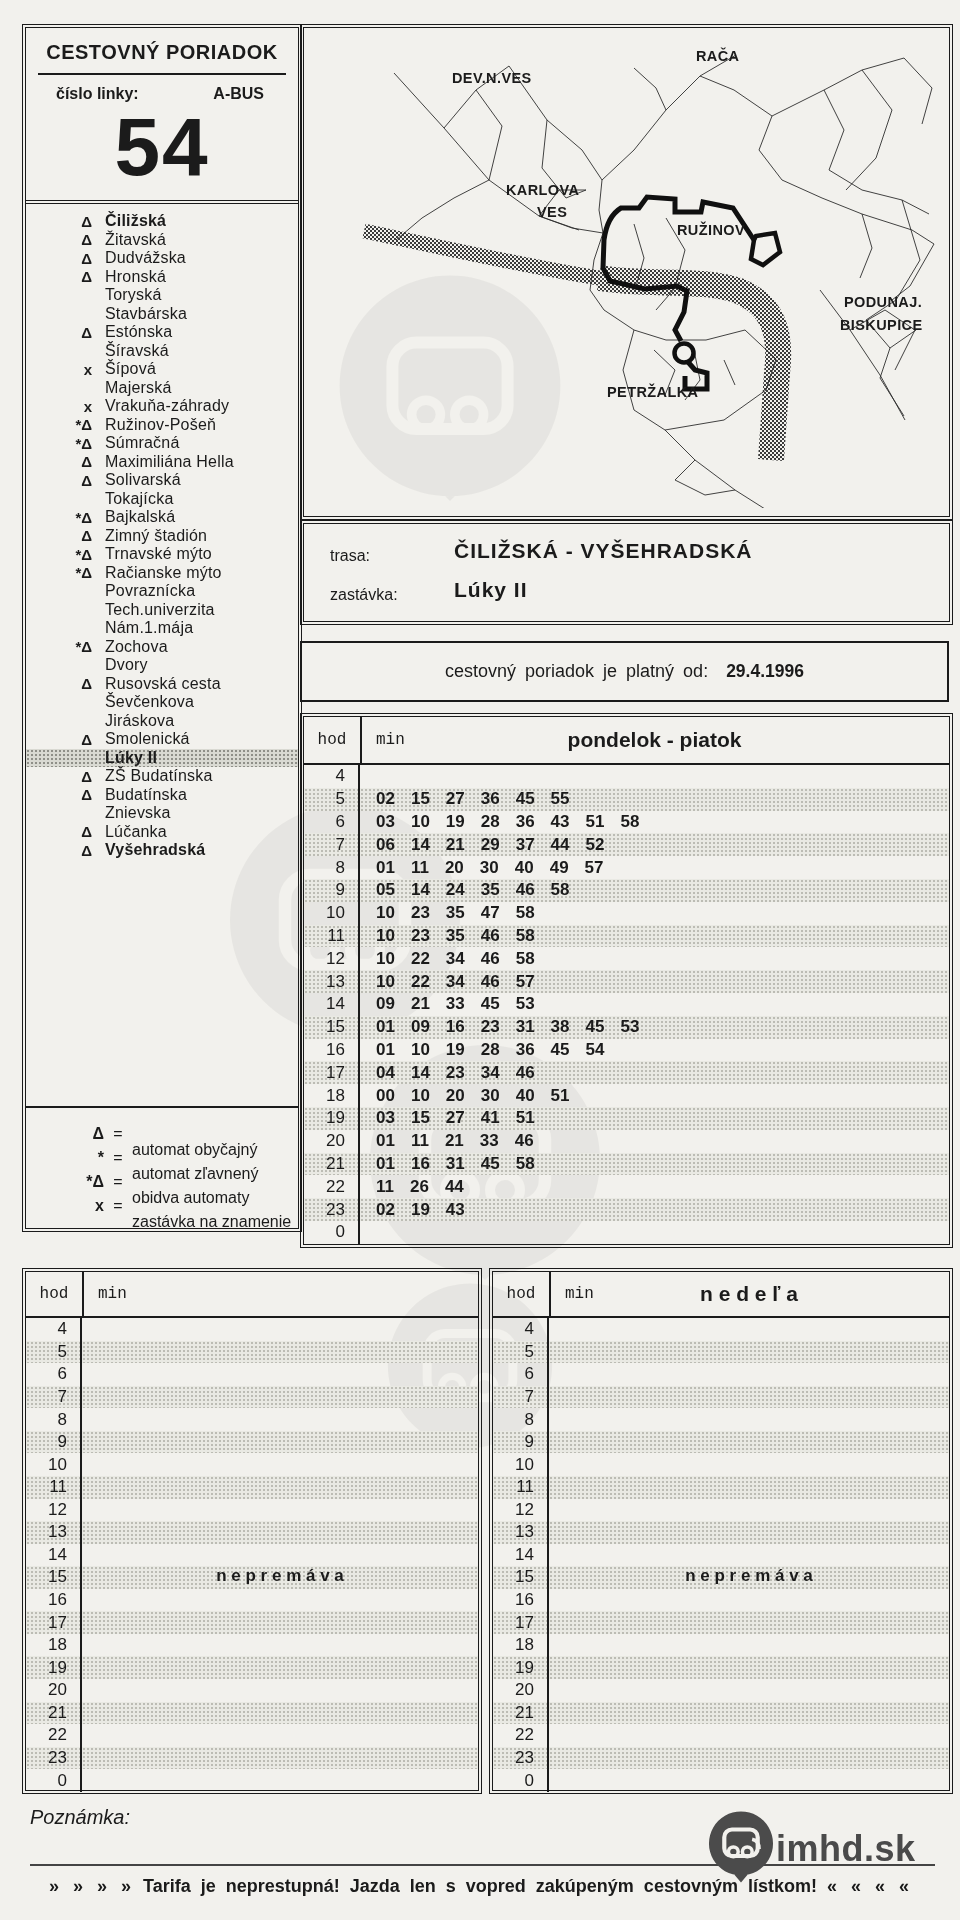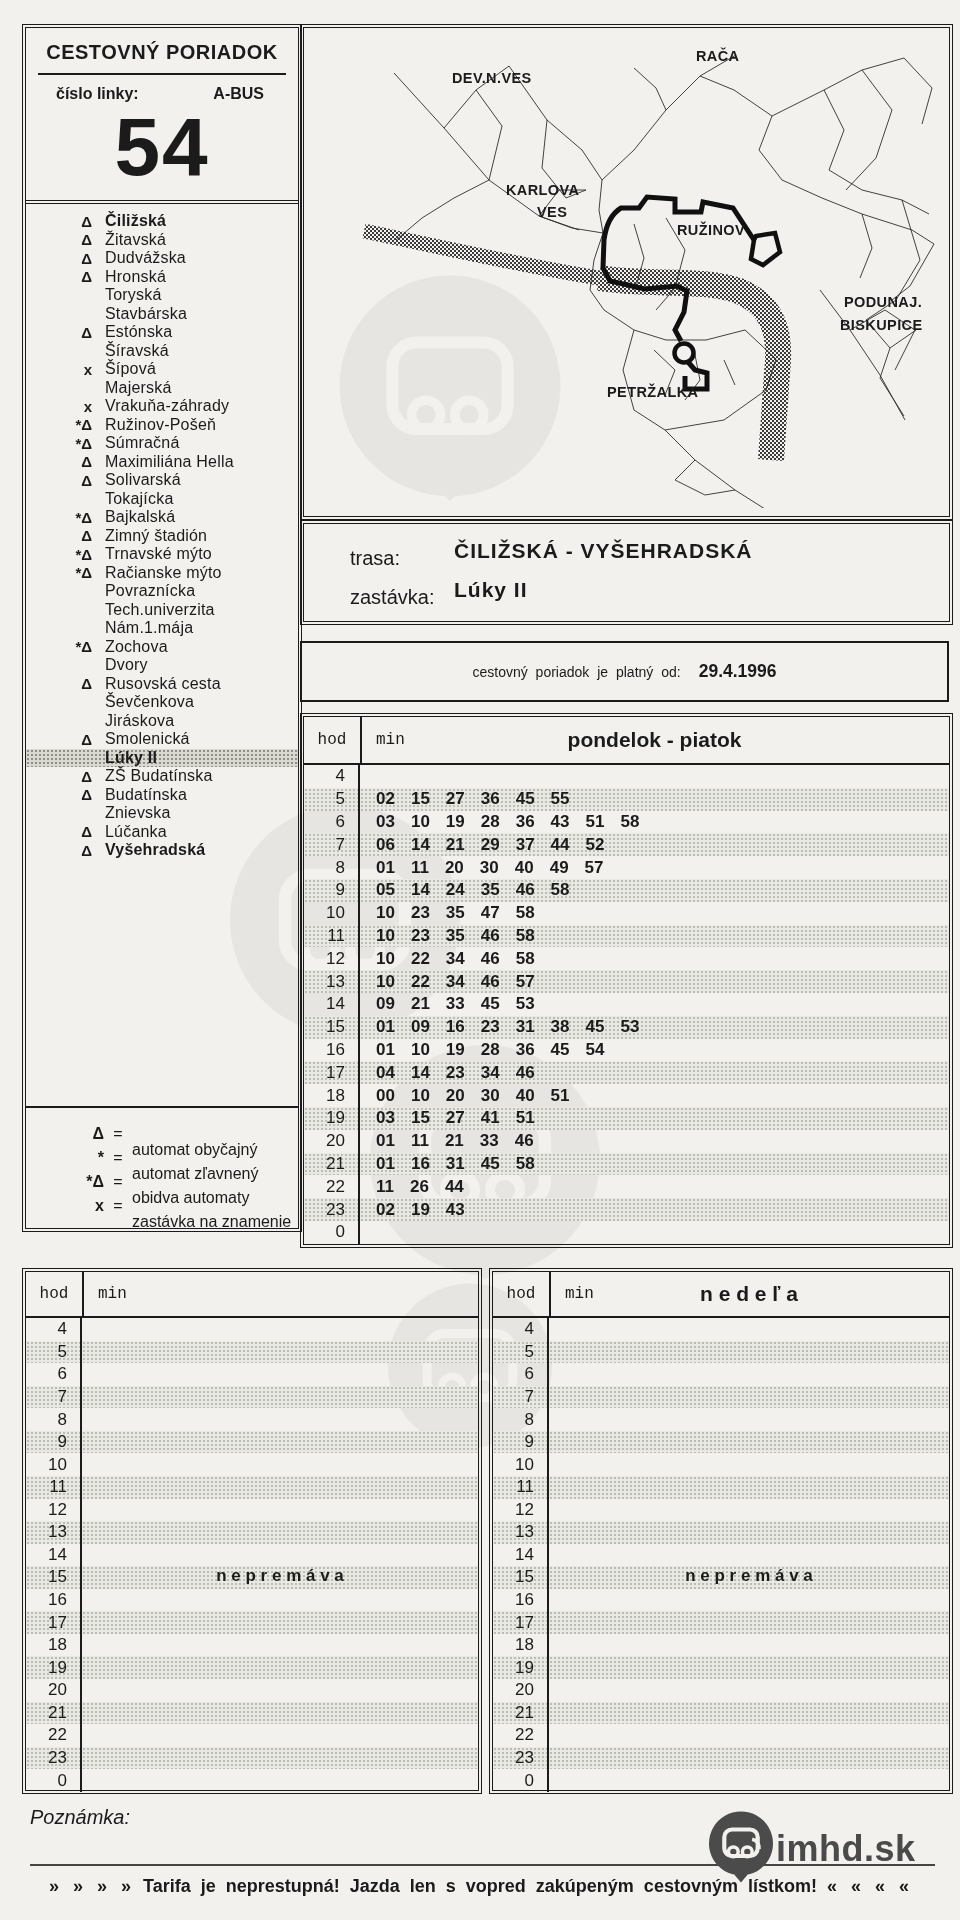--- a/index.html
+++ b/index.html
@@ -35,24 +35,24 @@
   .legend-txt{margin-top:32px;}
   
   #map-box{left:300px;top:24px;width:645px;height:488px;}
   #map-box svg.net{position:absolute;left:0;top:0;}
   .map-label{position:absolute;font-weight:bold;font-size:14.5px;letter-spacing:.4px;white-space:nowrap;}
   .dpb-box{position:absolute;left:58px;top:276px;width:180px;height:180px;border:2px solid #1b1b1b;background:#f4f3ef;}
   .dpb-line{width:100%;text-align:center;font-weight:bold;font-size:16.5px;line-height:21px;}
   .dpb-line.first{margin-top:12px;}
   
   #trasa-box{left:300px;top:520px;width:645px;height:97px;}
-  .tr-label{position:absolute;font-size:20px;margin-left:20px;}
+  .tr-label{position:absolute;font-size:16px;}
   .tr-value{position:absolute;font-weight:bold;font-size:21px;letter-spacing:1px;white-space:nowrap;}
   #valid-box{left:300px;top:641px;width:645px;height:57px;border:2px solid #1b1b1b;position:absolute;display:flex;align-items:center;justify-content:center;gap:18px;}
-  .valid-label{font-size:14px;word-spacing:4px;}
+  .valid-label{font-size:18px;word-spacing:4px;}
   .valid-date{font-weight:bold;font-size:17.5px;}
   
   .tt-box{position:absolute;border:4px double #1b1b1b;}
   #tt-weekday{left:300px;top:713px;width:645px;height:527px;}
   #tt-sat{left:22px;top:1268px;width:452px;height:518px;}
   #tt-sun{left:489px;top:1268px;width:456px;height:518px;}
   .tt-head{position:relative;height:46px;border-bottom:2px solid #1b1b1b;}
   .tt-small .tt-head{height:44px;}
   .tt-hod{position:absolute;left:0;top:0;bottom:0;width:56px;border-right:2px solid #1b1b1b;
     display:flex;align-items:center;justify-content:center;

